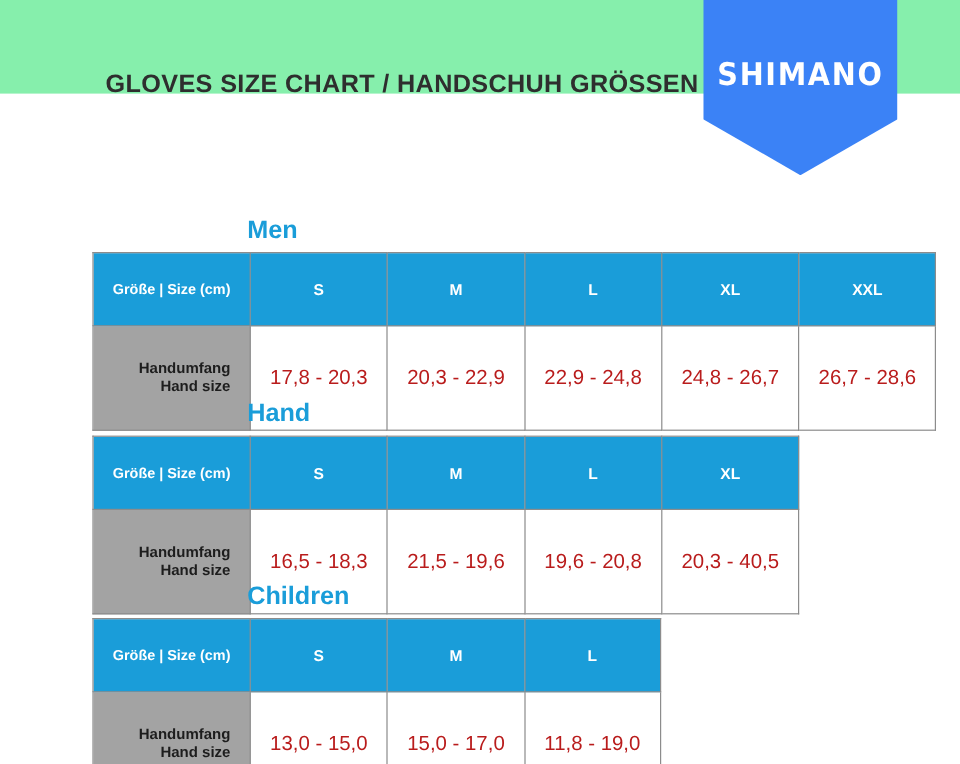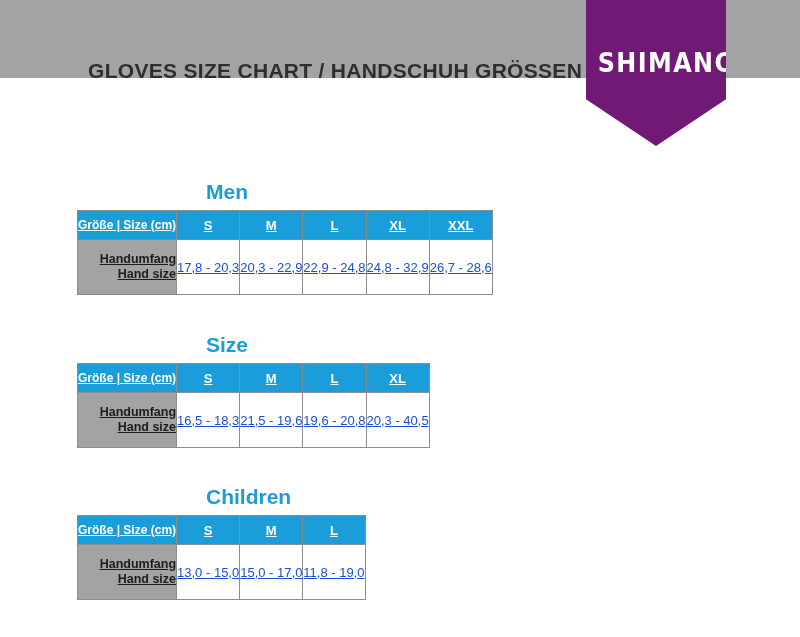--- a/index.html
+++ b/index.html
@@ -15,42 +15,42 @@
     position: relative;
   }
 
   
   #header-band {
     position: absolute;
     left: 0;
     top: 0;
     width: 800px;
     height: 78px;
-    background: #a3a3a3;
+    background: #86efac;
   }
   #header-title {
     position: absolute;
     left: 88px;
     top: 58px;
     font-size: 21px;
     font-weight: bold;
     letter-spacing: 0.3px;
     color: #2e2e2e;
     white-space: nowrap;
     line-height: 26px;
   }
 
   
   #logo-pennant {
     position: absolute;
     left: 586px;
     top: 0;
-    width: 140px;
+    width: 162px;
     height: 146px;
-    background: #701a75;
+    background: #3b82f6;
     clip-path: polygon(0 0, 100% 0, 100% 68%, 50% 100%, 0 68%);
   }
   #logo-wordmark {
     position: absolute;
     left: 0;
     top: 48px;
     width: 162px;
     text-align: center;
     color: #ffffff;
     font-family: "DejaVu Sans", sans-serif;
@@ -79,23 +79,22 @@
   table.size-table {
     position: absolute;
     left: 77px;
     top: 30px;
     border-collapse: collapse;
     table-layout: fixed;
   }
   table.size-table th,
   table.size-table td {
     border: 1px solid #8c8c8c;
-    padding: 0;
+    padding: 16px;
     margin: 0;
-    text-decoration: underline;
   }
   th.label-head {
     background: #1a9dd9;
     color: #ffffff;
     font-size: 12px;
     font-weight: bold;
     text-align: left;
     padding: 0 0 0 8px;
     height: 28px;
     width: 152px;
@@ -116,22 +115,22 @@
     font-size: 12.5px;
     font-weight: bold;
     text-align: right;
     padding: 0 0 0 8px;
     height: 54px;
     width: 152px;
     line-height: 15px;
   }
   td.value-cell {
     background: #ffffff;
-    color: #1d4ed8;
-    font-size: 13px;
+    color: #b91c1c;
+    font-size: 17px;
     text-align: center;
     height: 54px;
     width: 95px;
     white-space: nowrap;
   }
 </style>
 </head>
 <body>
 
 <div id="header-band">
@@ -157,29 +156,29 @@
     </thead>
     <tbody>
       <tr>
         <td class="label-cell">
           <span>Handumfang</span><br>
           <span>Hand size</span>
         </td>
         <td class="value-cell">17,8 - 20,3</td>
         <td class="value-cell">20,3 - 22,9</td>
         <td class="value-cell">22,9 - 24,8</td>
-        <td class="value-cell">24,8 - 32,9</td>
+        <td class="value-cell">24,8 - 26,7</td>
         <td class="value-cell">26,7 - 28,6</td>
       </tr>
     </tbody>
   </table>
 </div>
 
 <div class="size-section" id="section-women" style="top:333px;">
-  <div class="section-title">Size</div>
+  <div class="section-title">Hand</div>
   <table class="size-table">
     <thead>
       <tr>
         <th class="label-head">Größe | Size (cm)</th>
         <th class="size-head">S</th>
         <th class="size-head">M</th>
         <th class="size-head">L</th>
         <th class="size-head">XL</th>
       </tr>
     </thead>

